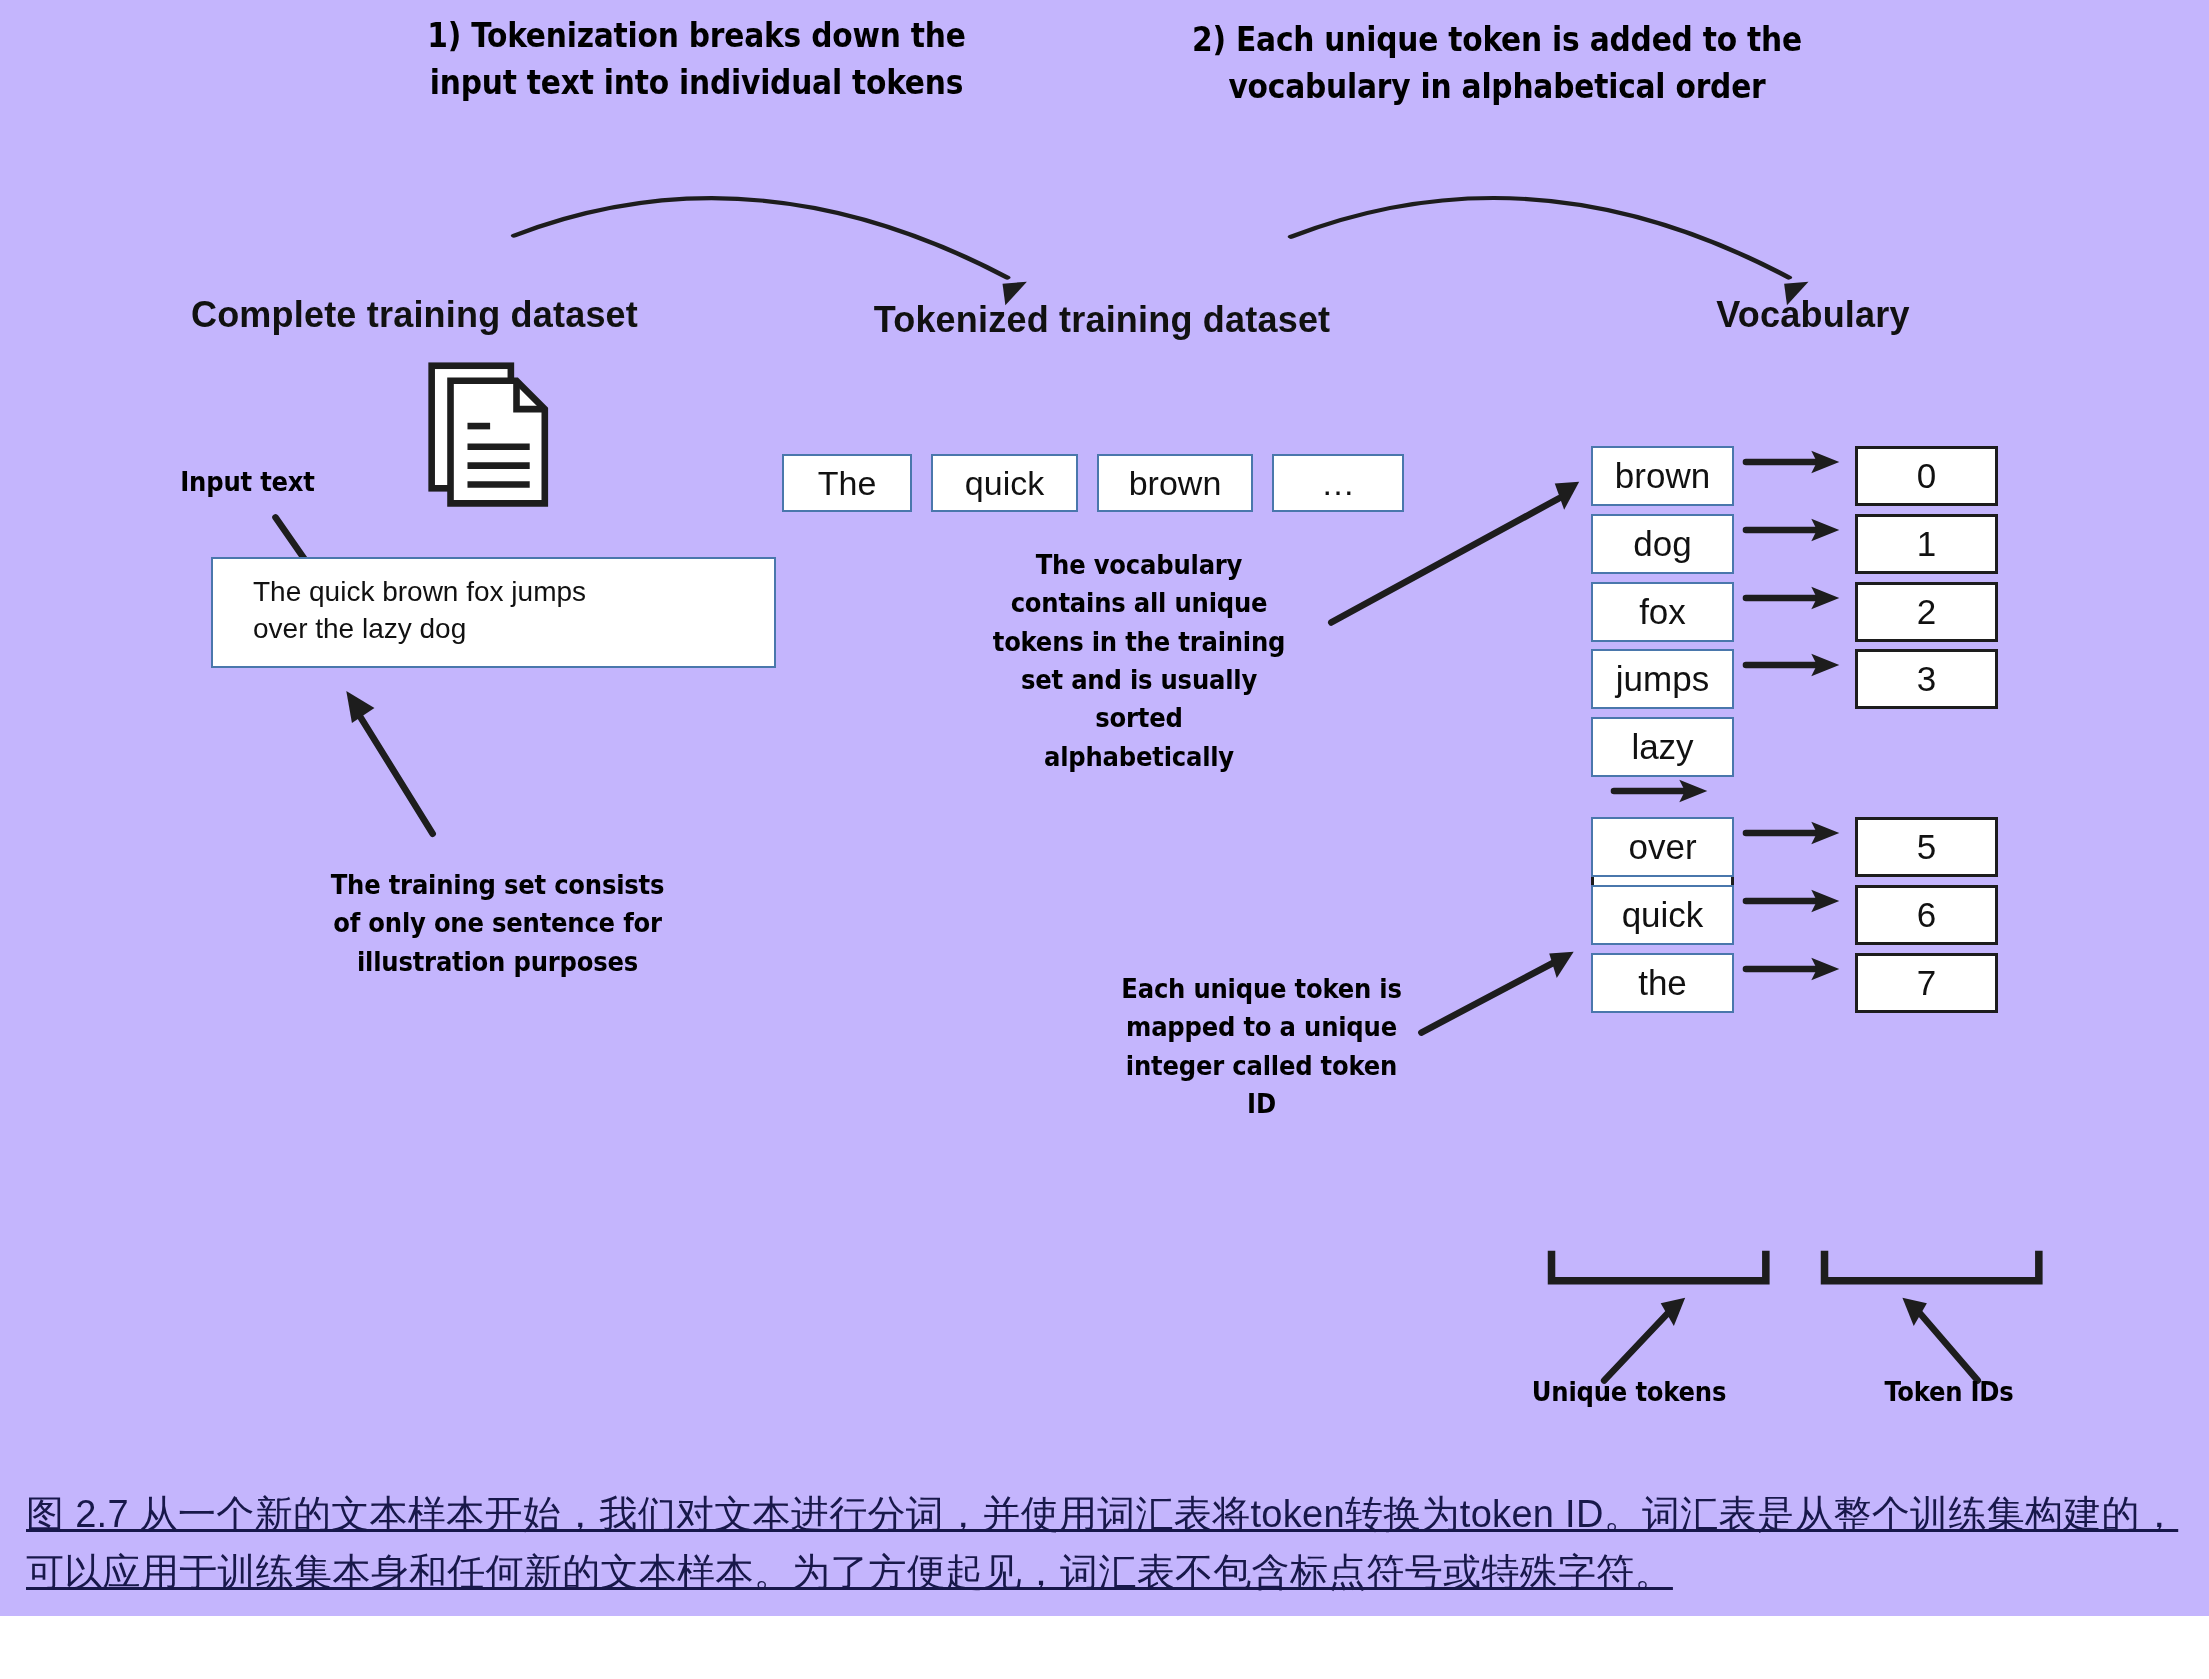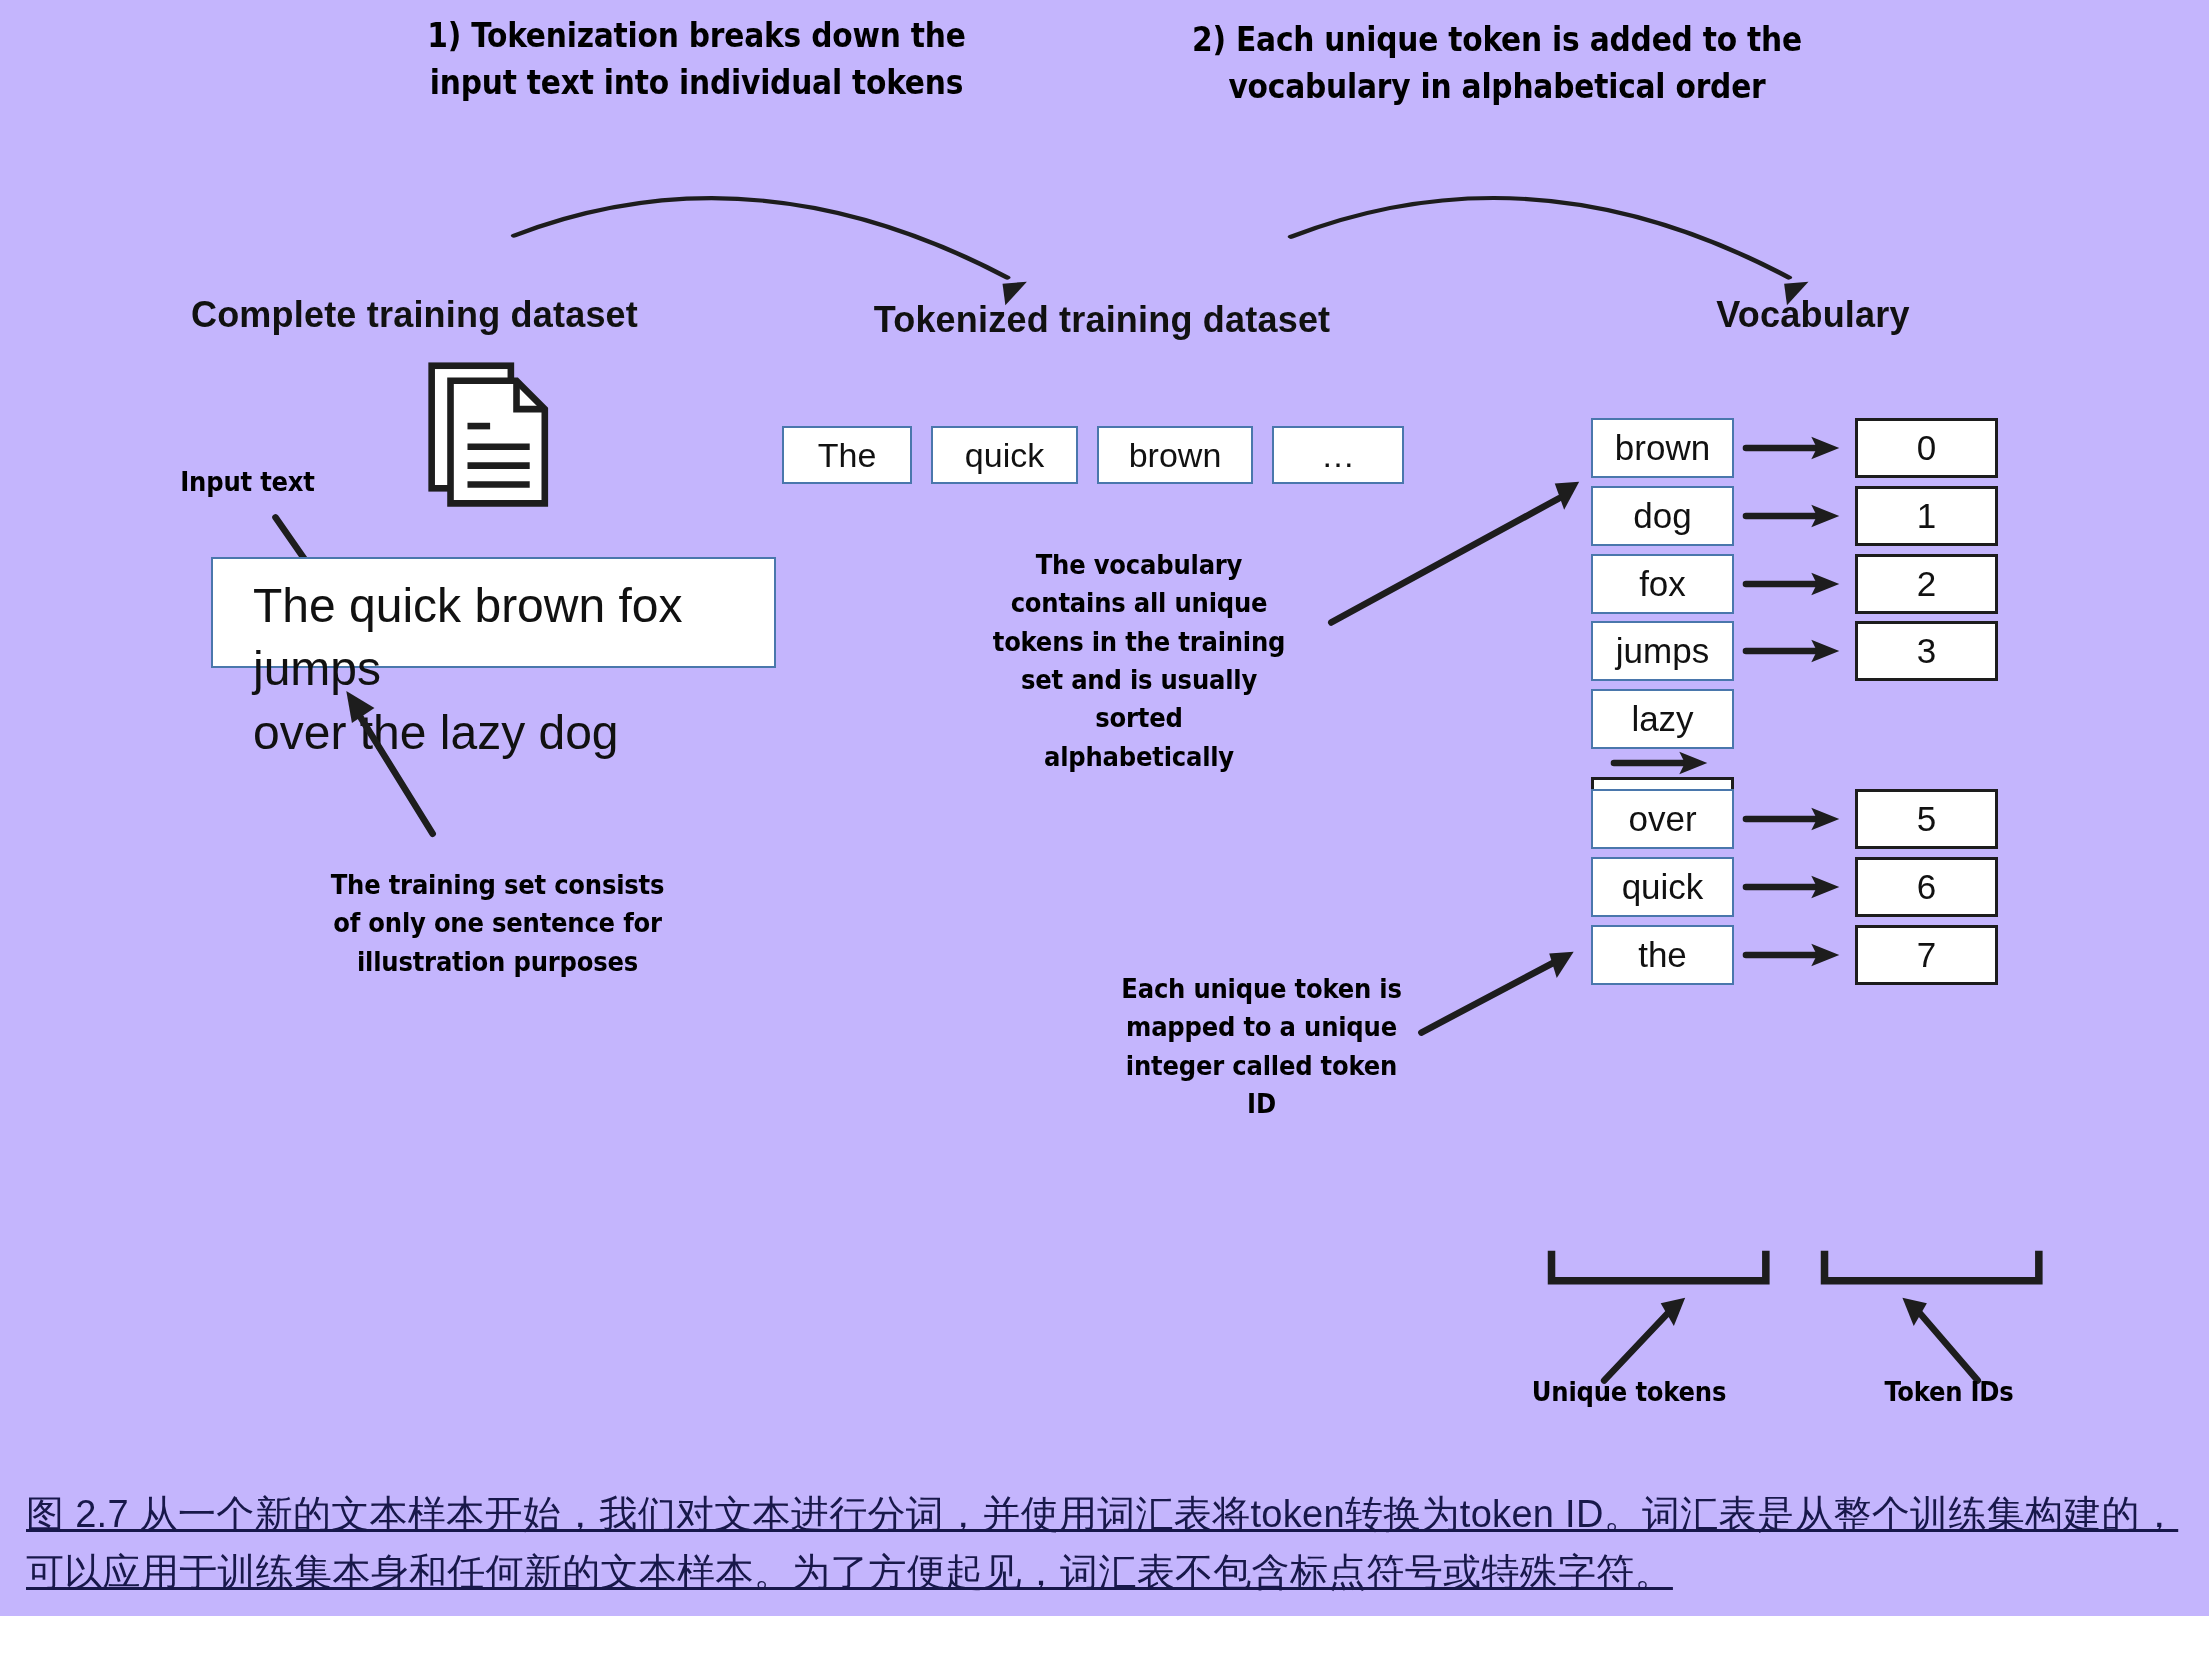--- a/index.html
+++ b/index.html
@@ -43,20 +43,21 @@
 
   
   .box {
     box-sizing: border-box;
     display: flex;
     align-items: center;
     justify-content: center;
     background: #ffffff;
     font-family: "Liberation Sans", sans-serif;
     color: #111111;
+    margin-top: 28px;
   }
   .box-blue {
     border: 2.8px solid #4a77ac;
   }
   .box-black {
     border: 3.8px solid #1d1d1d;
   }
   .token-box {
     height: 58px;
     font-size: 34px;
@@ -70,21 +71,21 @@
     width: 143px;
     height: 60px;
     font-size: 35px;
   }
   .input-box {
     box-sizing: border-box;
     border: 2.8px solid #4a77ac;
     background: #ffffff;
     padding: 15px 21px 13px 40px;
     font-family: "Liberation Sans", sans-serif;
-    font-size: 48px;
+    font-size: 28px;
     line-height: 1.32;
     color: #111111;
   }
 
   
   #caption {
     position: absolute;
     left: 26px;
     top: 1486px;
     width: 2166px;

